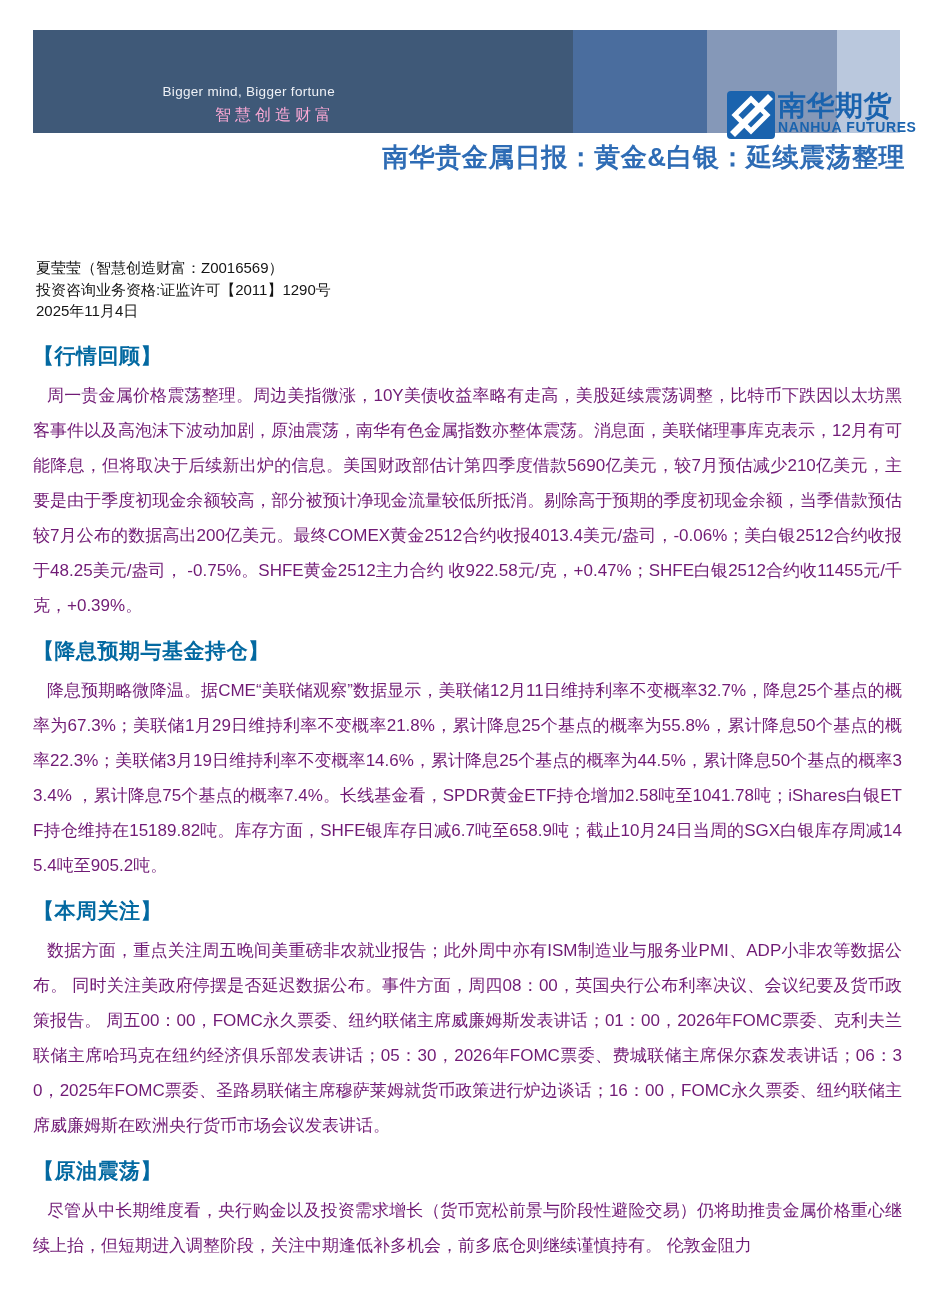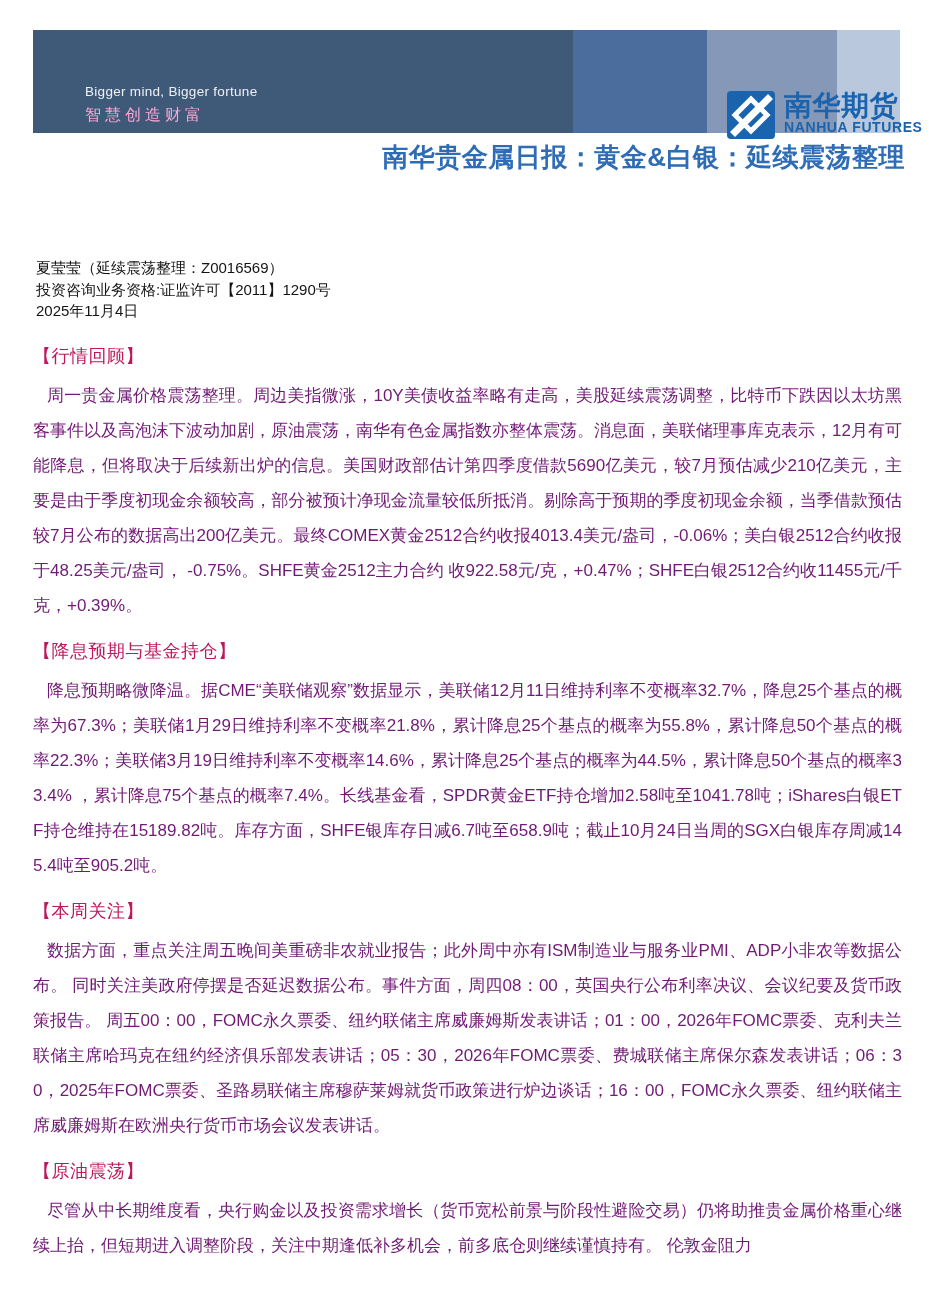--- a/index.html
+++ b/index.html
@@ -6,40 +6,40 @@
   .page{
     position:relative;width:930px;height:1303px;background:#ffffff;overflow:hidden;
     font-family:"Liberation Sans","DejaVu Sans",sans-serif;
   }
   
   .banner{position:absolute;left:33px;top:30px;width:867px;height:103px;display:flex;}
   .seg1{position:relative;width:540px;height:100%;background:#3f5978;}
   .seg2{width:134px;height:100%;background:#4a6d9e;}
   .seg3{width:130px;height:100%;background:#8598b8;}
   .seg4{width:63px;height:100%;background:#bac8dd;}
-  .slogan{position:absolute;left:52px;top:54px;width:250px;text-align:left;color:#eef1f6;}
+  .slogan{position:absolute;left:52px;top:54px;width:250px;text-align:right;color:#eef1f6;}
   .slogan-en{font-size:13.5px;letter-spacing:0.3px;}
   .slogan-cn{font-size:16px;letter-spacing:4px;margin-top:6px;color:#f9a8d4;}
   
   .logo{position:absolute;left:694px;top:61px;display:flex;align-items:flex-start;}
   .logo-icon{width:48px;height:48px;display:block;}
-  .logo-text{margin-left:9px;}
+  .logo-text{margin-left:3px;}
   .logo-cn{font-size:28px;line-height:30px;font-weight:bold;color:#1a63ae;letter-spacing:0.5px;white-space:nowrap;}
   .logo-en{font-size:14px;line-height:13px;font-weight:bold;color:#1a63ae;letter-spacing:0.6px;white-space:nowrap;}
   
   .title{
     position:absolute;top:140px;right:25px;
     font-size:26px;font-weight:bold;color:#2e6cb5;letter-spacing:0.5px;white-space:nowrap;text-align:center;
   }
   
   .author{position:absolute;left:36px;top:257px;font-size:15px;line-height:21.5px;color:#141414;}
   
   .content{position:absolute;left:33px;top:344px;width:869px;}
   .sec-h{
-    font-size:18px;line-height:24px;font-weight:normal;color:#be185d;
+    font-size:21px;line-height:24px;font-weight:bold;color:#0369a1;
     margin:16px 0 0 0;letter-spacing:0.5px;
   }
   .sec-h:first-child{margin-top:0;}
   .sec-p{
     font-size:17px;line-height:35px;color:#701a75;margin:10px 0 0 0;
     text-align:justify;text-indent:14px;word-break:break-all;
   }
 </style>
 </head>
 <body>
@@ -66,21 +66,21 @@
       <div class="logo-text">
         <div class="logo-cn">南华期货</div>
         <div class="logo-en">NANHUA FUTURES</div>
       </div>
     </div>
   </div>
 
   <div class="title">南华贵金属日报：黄金&amp;白银：延续震荡整理</div>
 
   <div class="author">
-    <div>夏莹莹（延续震荡整理：Z0016569）</div>
+    <div>夏莹莹（智慧创造财富：Z0016569）</div>
     <div>投资咨询业务资格:证监许可【2011】1290号</div>
     <div>2025年11月4日</div>
   </div>
 
   <div class="content">
     <h2 class="sec-h">【行情回顾】</h2>
     <p class="sec-p">周一贵金属价格震荡整理。周边美指微涨，10Y美债收益率略有走高，美股延续震荡调整，比特币下跌因以太坊黑客事件以及高泡沫下波动加剧，原油震荡，南华有色金属指数亦整体震荡。消息面，美联储理事库克表示，12月有可能降息，但将取决于后续新出炉的信息。美国财政部估计第四季度借款5690亿美元，较7月预估减少210亿美元，主要是由于季度初现金余额较高，部分被预计净现金流量较低所抵消。剔除高于预期的季度初现金余额，当季借款预估较7月公布的数据高出200亿美元。最终COMEX黄金2512合约收报4013.4美元/盎司，-0.06%；美白银2512合约收报于48.25美元/盎司， -0.75%。SHFE黄金2512主力合约 收922.58元/克，+0.47%；SHFE白银2512合约收11455元/千克，+0.39%。</p>
 
     <h2 class="sec-h">【降息预期与基金持仓】</h2>
     <p class="sec-p">降息预期略微降温。据CME“美联储观察”数据显示，美联储12月11日维持利率不变概率32.7%，降息25个基点的概率为67.3%；美联储1月29日维持利率不变概率21.8%，累计降息25个基点的概率为55.8%，累计降息50个基点的概率22.3%；美联储3月19日维持利率不变概率14.6%，累计降息25个基点的概率为44.5%，累计降息50个基点的概率33.4% ，累计降息75个基点的概率7.4%。长线基金看，SPDR黄金ETF持仓增加2.58吨至1041.78吨；iShares白银ETF持仓维持在15189.82吨。库存方面，SHFE银库存日减6.7吨至658.9吨；截止10月24日当周的SGX白银库存周减145.4吨至905.2吨。</p>

